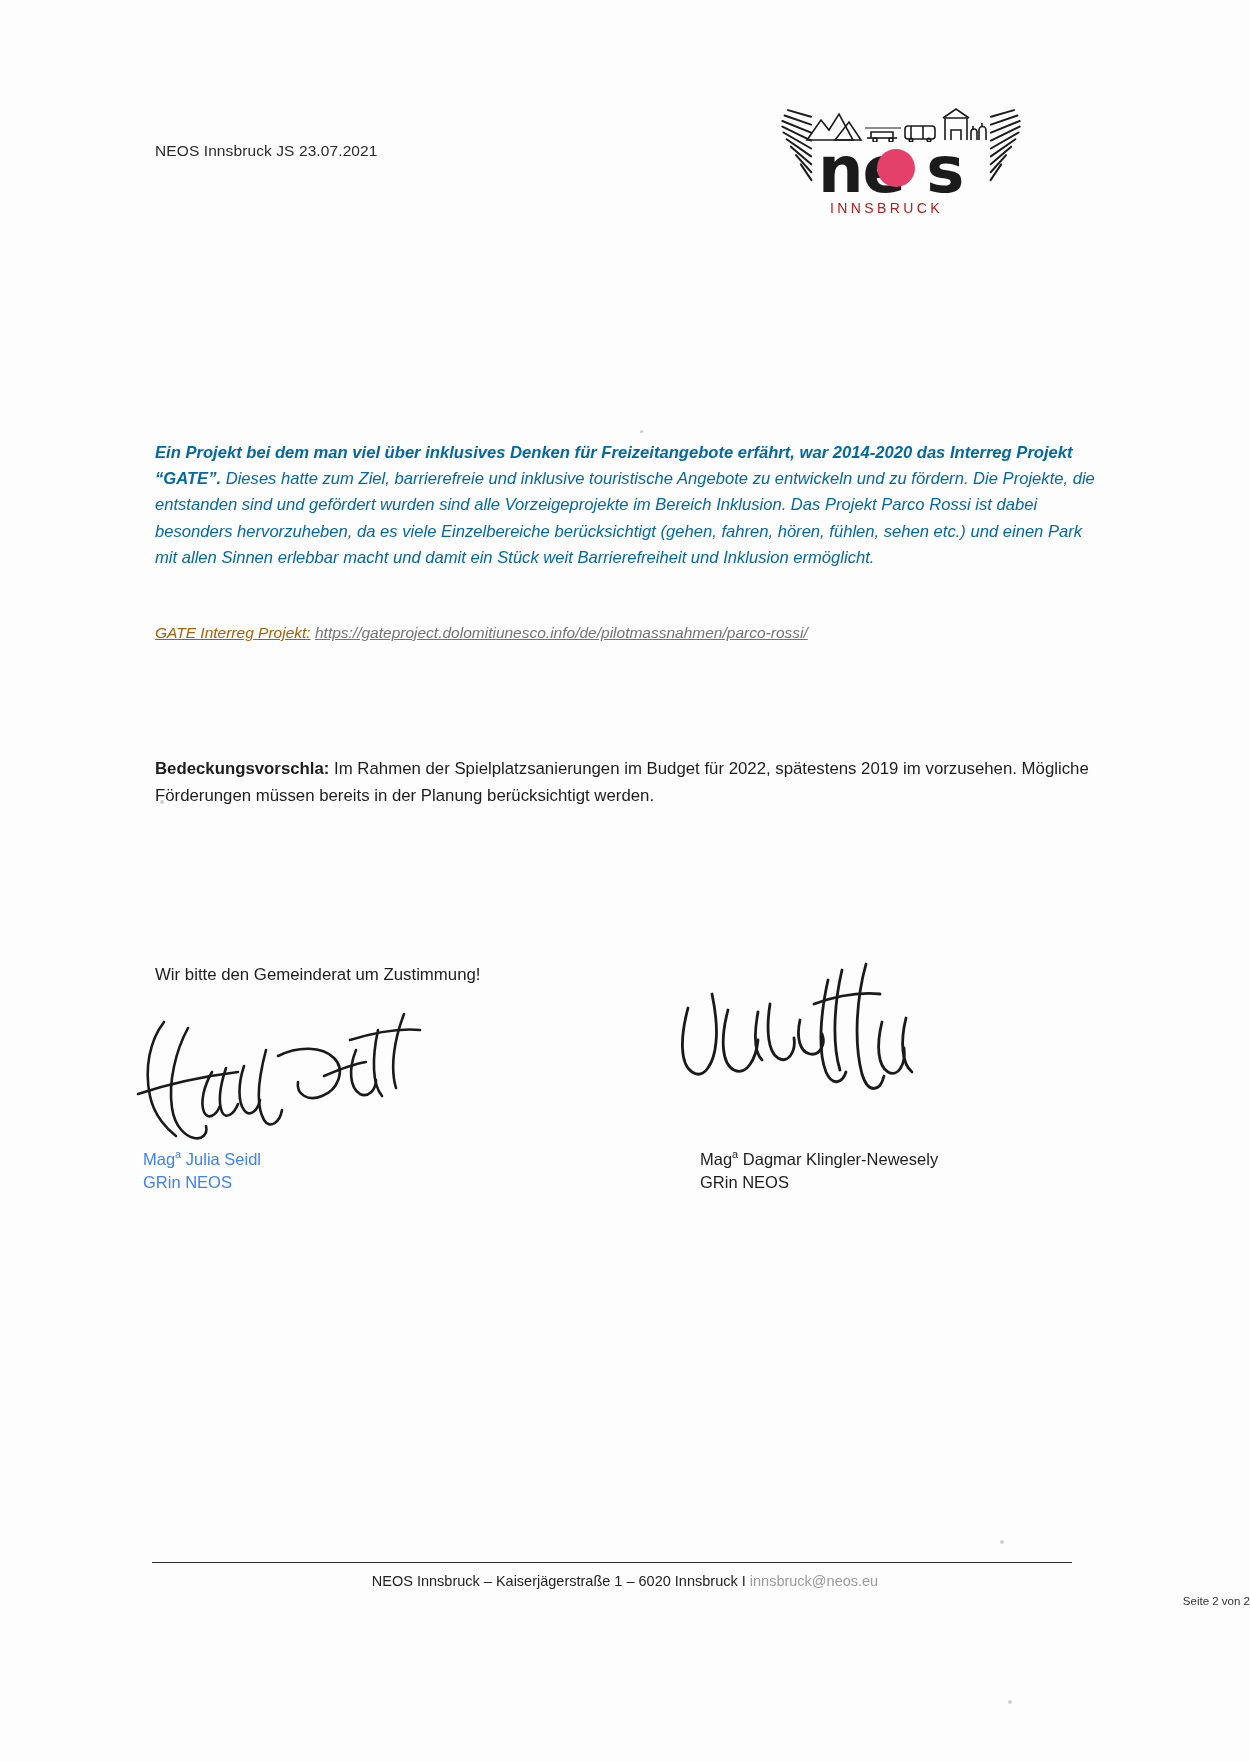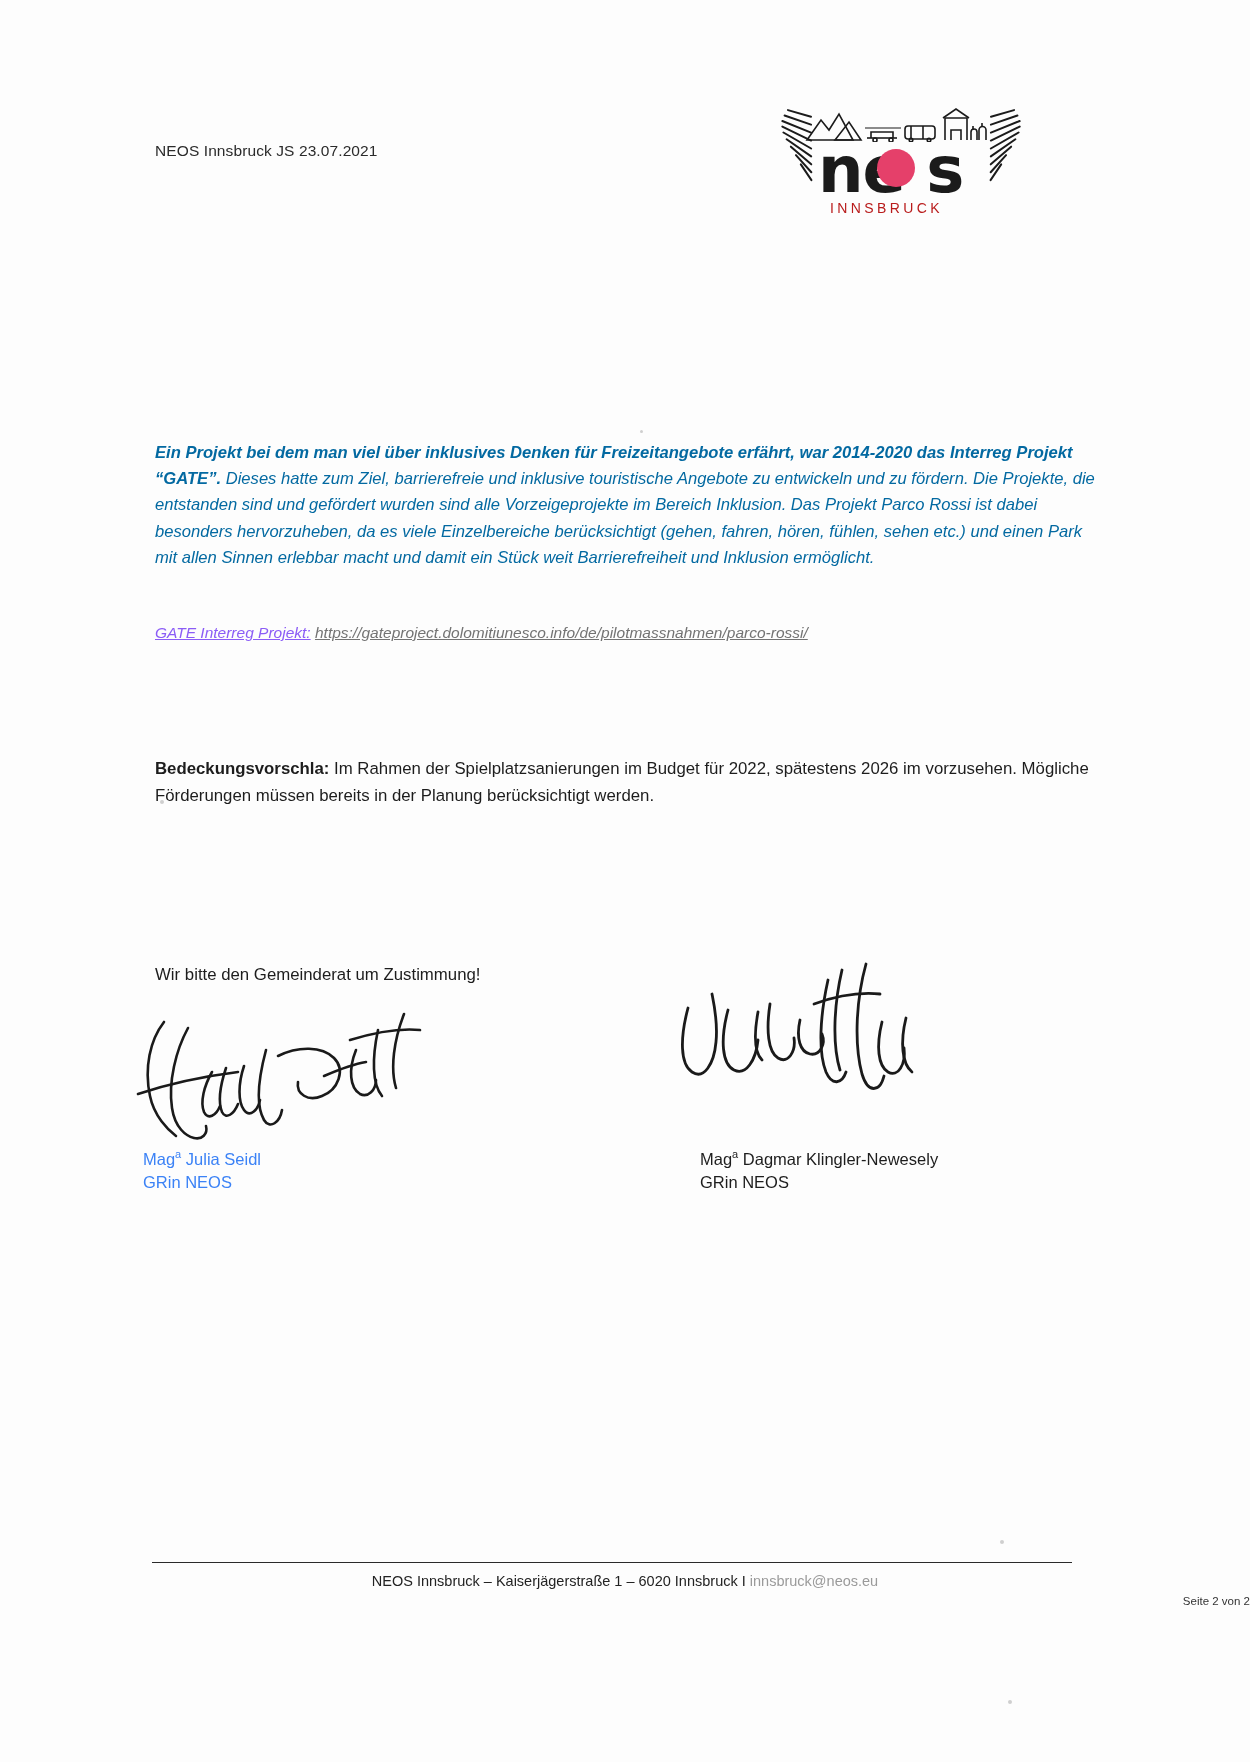--- a/index.html
+++ b/index.html
@@ -111,21 +111,21 @@
   .gate-link-row {
     position: absolute;
     left: 155px;
     top: 624px;
     width: 945px;
     font-size: 15.5px;
     font-style: italic;
   }
   .gate-label {
     text-decoration: underline;
-    color: #8b5cf6;
+    color: #a16207;
   }
   .gate-url {
     color: #737373;
     text-decoration: underline;
     word-break: break-all;
   }
 
   .para-bedeckung {
     position: absolute;
     left: 155px;
@@ -267,21 +267,21 @@
   <div class="para-italic">
     <b>Ein Projekt bei dem man viel über inklusives Denken für Freizeitangebote erfährt, war 2014-2020 das Interreg Projekt  “GATE”.</b><span> Dieses hatte zum Ziel, barrierefreie und inklusive touristische Angebote zu entwickeln und zu fördern. Die Projekte, die entstanden sind und gefördert wurden sind alle Vorzeigeprojekte im Bereich Inklusion. Das Projekt Parco Rossi ist dabei besonders hervorzuheben, da es viele Einzelbereiche berücksichtigt (gehen, fahren, hören, fühlen, sehen etc.)  und einen Park mit allen Sinnen erlebbar macht und damit ein Stück weit Barrierefreiheit und Inklusion ermöglicht.</span>
   </div>
 
   <div class="gate-link-row">
     <span class="gate-label">GATE Interreg Projekt:</span>
     <span class="gate-url">https://gateproject.dolomitiunesco.info/de/pilotmassnahmen/parco-rossi/</span>
   </div>
 
   <div class="para-bedeckung">
-    <b>Bedeckungsvorschla:</b><span> Im Rahmen der Spielplatzsanierungen im Budget für 2022, spätestens 2026 im vorzusehen. Mögliche Förderungen müssen bereits in der Planung berücksichtigt werden.</span>
+    <b>Bedeckungsvorschla:</b><span> Im Rahmen der Spielplatzsanierungen im Budget für 2022, spätestens 2019 im vorzusehen. Mögliche Förderungen müssen bereits in der Planung berücksichtigt werden.</span>
   </div>
 
   <div class="para-zustimmung">Wir bitte den Gemeinderat um Zustimmung!</div>
 
   <div class="sig-area">
 
     <svg style="position:absolute; left:128px; top:1010px;" width="330" height="140" viewBox="0 0 330 140">
       <g fill="none" stroke="#1a1a1a" stroke-width="2.6" stroke-linecap="round">
         <path d="M36 12 C22 30 16 58 22 86 C26 106 40 120 48 126"></path>
         <path d="M60 18 C48 40 40 72 44 98 C47 118 58 126 66 128 C74 130 80 124 78 116"></path>

